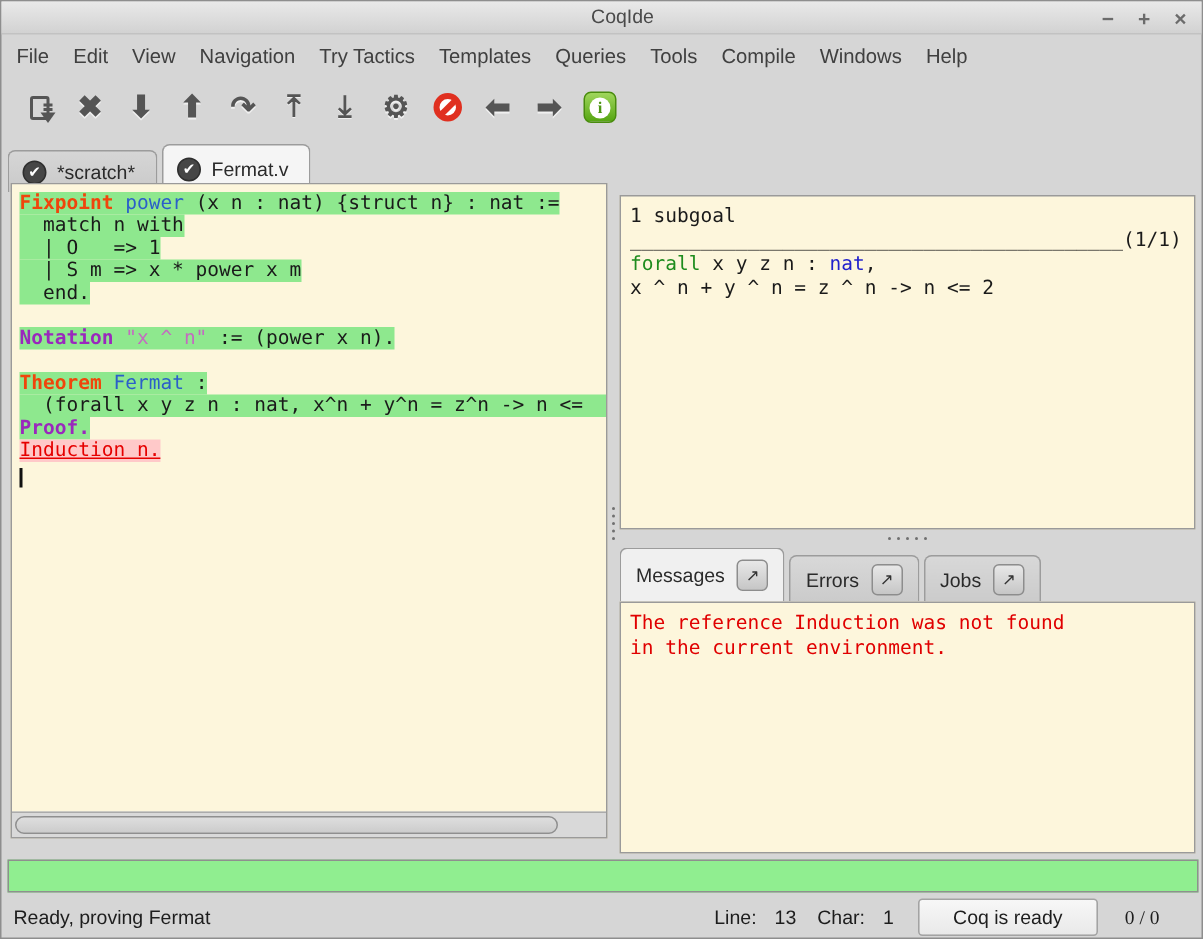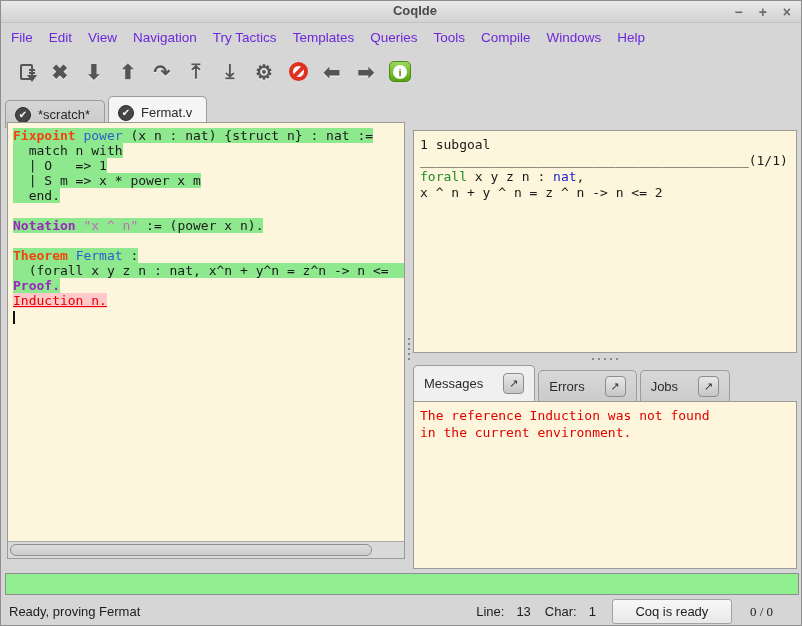--- a/index.html
+++ b/index.html
@@ -14,35 +14,35 @@
     border:1px solid #8e8e8e; background:#d6d6d6;
   }
   
   .titlebar {
     position:absolute; left:0; top:0; right:0; height:22px;
     background:linear-gradient(#e9e9e9,#d2d2d2);
     border-bottom:1px solid #c2c2c2;
   }
   .title {
     position:absolute; left:0; right:12px; top:2px; text-align:center;
-    font-size:13px; font-weight:bold; color:#4a4a4a;margin-left:40px;
+    font-size:13px; font-weight:normal; color:#4a4a4a;margin-left:40px;
   }
   .win-controls {
     position:absolute; right:10px; top:0; height:22px;
     display:flex; align-items:center; gap:16px;
     color:#6b6b6b; font-size:14px; font-weight:bold;
   }
   .win-controls span { cursor:default; line-height:22px; }
   
   .menubar {
     position:absolute; left:0; top:23px; right:0; height:26px;
     display:flex; align-items:center; padding-left:2px;
   }
   .menu-item {
-    font-size:13.5px; color:#6d28d9; padding:4px 8px; border-radius:3px;
+    font-size:13.5px; color:#404040; padding:4px 8px; border-radius:3px;
   }
   
   .toolbar {
     position:absolute; left:0; top:49px; right:0; height:43px;
     display:flex; align-items:center; padding-left:8px;
   }
   .tool-btn {
     width:34px; height:34px; display:flex; align-items:center; justify-content:center;
     color:#555; font-size:20px; font-weight:bold;
   }
@@ -138,21 +138,21 @@
   .vsplit { position:absolute; left:404px; top:129px; width:8px; height:437px;
     display:flex; flex-direction:column; align-items:center; justify-content:center; gap:3px; }
   .vsplit .dot, .hsplit .dot { width:2px; height:2px; border-radius:50%; background:#707070; }
   
   .hsplit { position:absolute; left:412px; top:352px; width:384px; height:11px;
     display:flex; align-items:center; justify-content:center; gap:4px; }
   
   .msg-tabrow { position:absolute; left:412px; top:363px; width:384px; height:37px;
     display:flex; align-items:flex-end; gap:3px; }
   .msg-tab {
-    display:flex; align-items:center; gap:20px;
+    display:flex; align-items:center; gap:8px;
     border:1px solid #9c9c9c; border-bottom:none; border-radius:5px 5px 0 0;
     padding:0 10px; height:31px; font-size:13px; color:#2a2a2a;
     background:linear-gradient(#d8d8d8,#cbcbcb);
   }
   .msg-tab.active { background:#f0f0f0; height:36px; }
   .detach-btn {
     width:21px; height:21px; border:1px solid #8d8d8d; border-radius:4px;
     background:linear-gradient(#e8e8e8,#c6c6c6);
     display:flex; align-items:center; justify-content:center;
     font-size:11px; color:#333;

